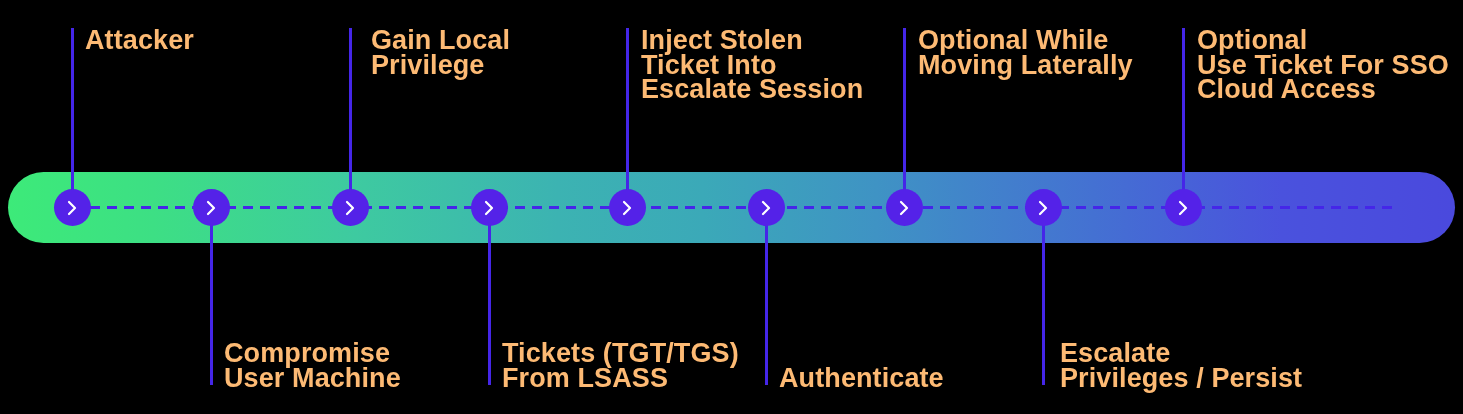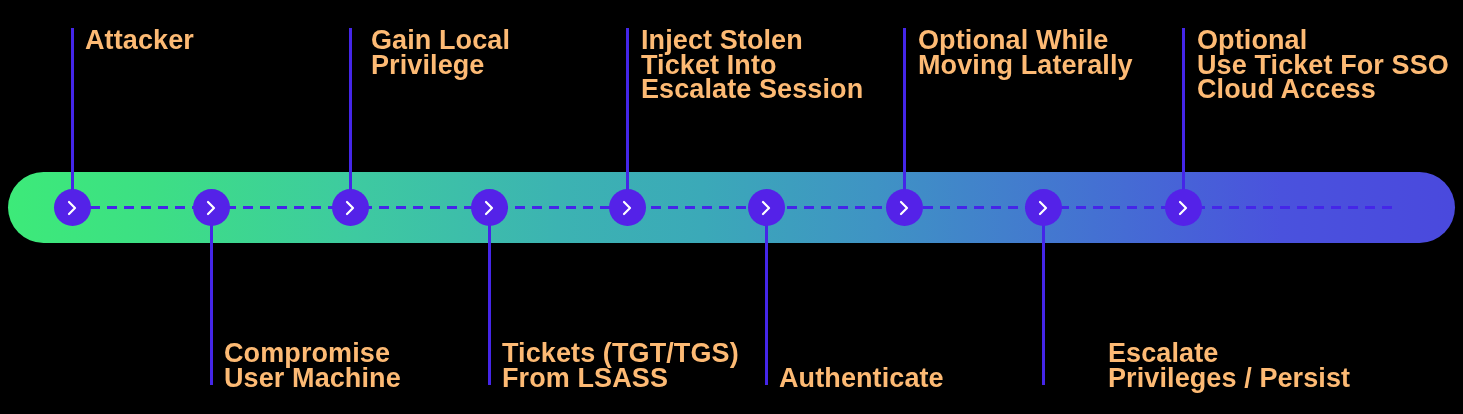--- a/index.html
+++ b/index.html
@@ -168,17 +168,17 @@
       </div>
     </div>
   <div id="labels-layer">
       <div class="label above" style="left: 85px;"><span class="label-line">Attacker</span></div>
       <div class="label below" style="left: 224px;"><span class="label-line">Compromise</span><span class="label-line">User Machine</span></div>
       <div class="label above" style="left: 351px; margin-left: 20px;"><span class="label-line">Gain Local</span><span class="label-line">Privilege</span></div>
       <div class="label below" style="left: 502px;"><span class="label-line">Tickets (TGT/TGS)</span><span class="label-line">From LSASS</span></div>
       <div class="label above" style="left: 641px;"><span class="label-line">Inject Stolen</span><span class="label-line">Ticket Into</span><span class="label-line">Escalate Session</span></div>
       <div class="label below" style="left: 779px;"><span class="label-line">Authenticate</span></div>
       <div class="label above" style="left: 918px;"><span class="label-line">Optional While</span><span class="label-line">Moving Laterally</span></div>
-      <div class="label below" style="left: 1060px; margin-left: 48px;"><span class="label-line">Escalate</span><span class="label-line">Privileges / Persist</span></div>
+      <div class="label below" style="left: 1060px;"><span class="label-line">Escalate</span><span class="label-line">Privileges / Persist</span></div>
       <div class="label above" style="left: 1197px;"><span class="label-line">Optional</span><span class="label-line">Use Ticket For SSO</span><span class="label-line">Cloud Access</span></div>
     </div>
 
 </div>
 
 </body></html>

